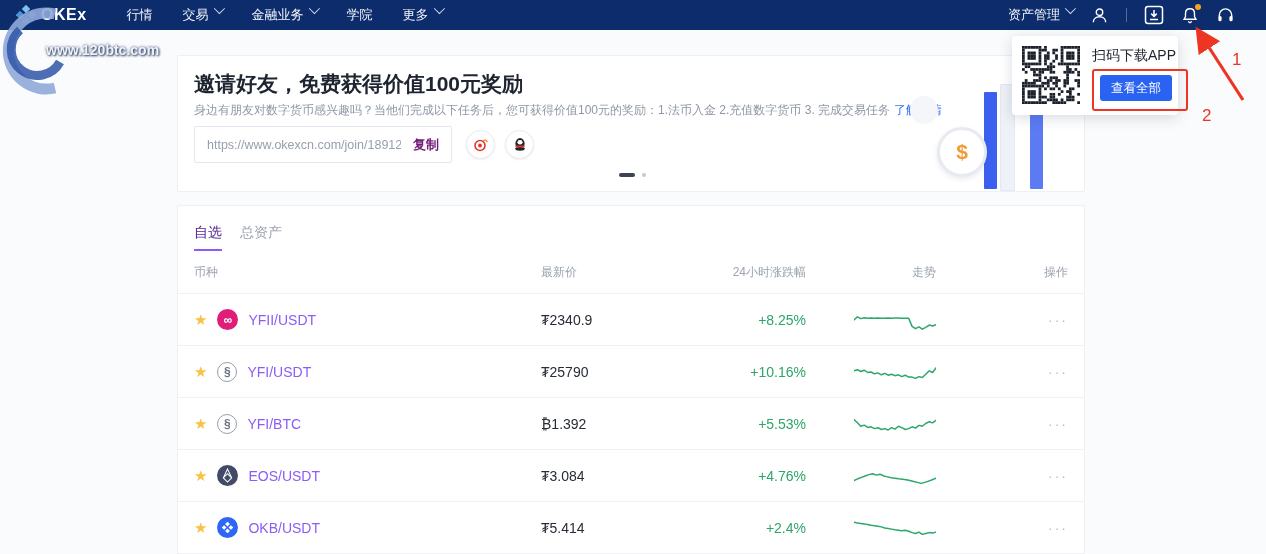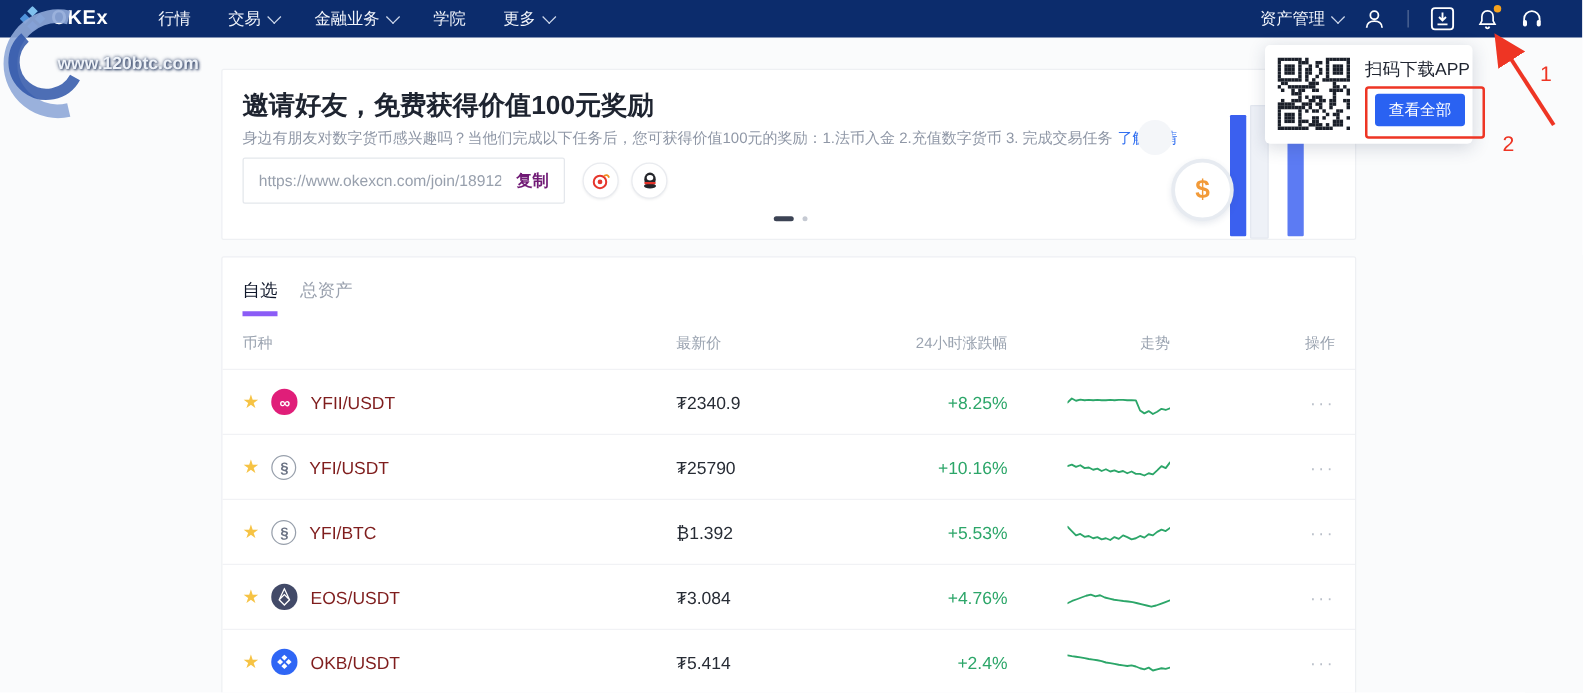--- a/index.html
+++ b/index.html
@@ -5,21 +5,21 @@
   html,body{margin:0;padding:0;background:#fff;}
   .page{position:relative;width:1266px;height:554px;overflow:hidden;background:#fafbfc;
         font-family:"Liberation Sans","DejaVu Sans",sans-serif;}
   
   .navbar{position:absolute;left:0;top:0;width:1266px;height:30px;background:#0c2c6c;
           display:flex;align-items:center;justify-content:space-between;z-index:2;}
   .nav-left{display:flex;align-items:center;height:100%;padding-left:16px;}
   .logo{display:flex;align-items:center;gap:5px;}
   .logo-text{color:#fff;font-size:16px;font-weight:bold;letter-spacing:.5px;}
   .nav-items{display:flex;align-items:center;gap:30px;margin-left:40px;}
-  .nav-item{display:flex;align-items:center;gap:5px;color:#f2f5fb;font-size:13px;cursor:pointer;}
+  .nav-item{display:flex;align-items:flex-start;gap:5px;color:#f2f5fb;font-size:13px;cursor:pointer;}
   .chev{width:7px;height:7px;border-right:1.4px solid #cfd9ec;border-bottom:1.4px solid #cfd9ec;
         transform:rotate(45deg) translateY(-2px);display:inline-block;}
   .nav-right{display:flex;align-items:center;gap:17px;padding-right:31px;height:100%;}
   .nav-right .nav-item{font-size:13px;}
   .vdiv{width:1px;height:14px;background:rgba(255,255,255,.3);}
   .icon-btn{position:relative;display:flex;align-items:center;cursor:pointer;}
   .bell-dot{position:absolute;right:-2px;top:-2px;width:6px;height:6px;border-radius:50%;background:#f6a21d;}
   
   .watermark{position:absolute;left:0;top:0;width:200px;height:95px;z-index:5;pointer-events:none;}
   .wm-title{position:absolute;left:52px;top:6px;font-size:33px;font-weight:bold;color:#fff;
@@ -46,37 +46,37 @@
         border:3px solid #e7ebf1;box-shadow:0 2px 5px rgba(60,80,120,.12);display:flex;align-items:center;
         justify-content:center;font-size:21px;font-weight:bold;color:#f29a38;z-index:2;}
   .coin-faint{position:absolute;left:732px;top:40px;width:28px;height:28px;border-radius:50%;background:#f4f6f9;}
   .dots{position:absolute;left:441px;top:117px;display:flex;align-items:center;gap:7px;}
   .dot-active{width:16px;height:4px;border-radius:2px;background:#3c4354;}
   .dot{width:4px;height:4px;border-radius:50%;background:#c6cad3;}
   
   .market{left:177px;top:205px;width:906px;height:360px;}
   .tabs{display:flex;gap:18px;padding:18px 16px 0 16px;}
   .tab{font-size:14px;color:#9aa1ae;cursor:pointer;padding-bottom:7px;}
-  .tab.active{color:#0f172a;border-bottom:4px solid #8b5cf6;}
+  .tab.active{color:#4c1d95;border-bottom:2px solid #8b5cf6;}
   .thead{display:flex;align-items:center;height:42px;padding:0 16px;font-size:12px;color:#9aa3b0;}
   .trow{display:flex;align-items:center;height:51px;padding:0 16px;border-top:1px solid #f1f2f5;}
   .trow:last-child{border-bottom:1px solid #f1f2f5;}
   .c-pair{width:347px;display:flex;align-items:center;gap:10px;}
   .c-price{width:120px;font-size:14px;color:#272c35;}
   .c-change{width:145px;text-align:right;font-size:14px;color:#2ca669;}
   .c-spark{width:130px;display:flex;justify-content:flex-end;}
   .c-ops{flex:1;text-align:right;font-size:14px;color:#b9bfc9;letter-spacing:2px;cursor:pointer;}
   .h-pair{width:347px;} .h-price{width:120px;} .h-change{width:145px;text-align:right;}
   .h-spark{width:130px;text-align:right;} .h-ops{flex:1;text-align:right;}
   .star{color:#f6c344;font-size:15px;line-height:1;cursor:pointer;}
   .coin-ic{width:21px;height:21px;border-radius:50%;display:flex;align-items:center;justify-content:center;flex:0 0 auto;}
   .coin-yfii{background:#e01e79;color:#fff;font-size:12px;font-weight:bold;}
   .coin-yfi{background:#fff;border:1.5px solid #98a0ac;color:#6a7283;font-size:12px;font-weight:bold;width:18px;height:18px;}
   .coin-eos{background:#424a68;} .coin-okb{background:#2f66f5;}
-  .pair-name{font-size:14px;color:#7f1d1d;}
+  .pair-name{font-size:14px;color:#8b5cf6;}
   .spark{width:82px;height:28px;}
   .spark polyline{fill:none;stroke:#2ca669;stroke-width:1.8;stroke-linejoin:round;stroke-linecap:round;}
   
   .popup{position:absolute;left:1012px;top:36px;width:166px;height:79px;background:#fff;border-radius:4px;
          box-shadow:0 3px 14px rgba(40,55,90,.18);z-index:6;}
   .qr{position:absolute;left:10px;top:10px;width:58px;height:58px;}
   .popup-title{position:absolute;left:80px;top:11px;font-size:14px;color:#1f2430;white-space:nowrap;}
   .popup-btn{position:absolute;left:88px;top:39px;width:72px;height:26px;background:#2a62f2;color:#fff;
              font-size:12.5px;border:none;border-radius:3px;cursor:pointer;display:flex;align-items:center;
              justify-content:center;font-family:inherit;}

